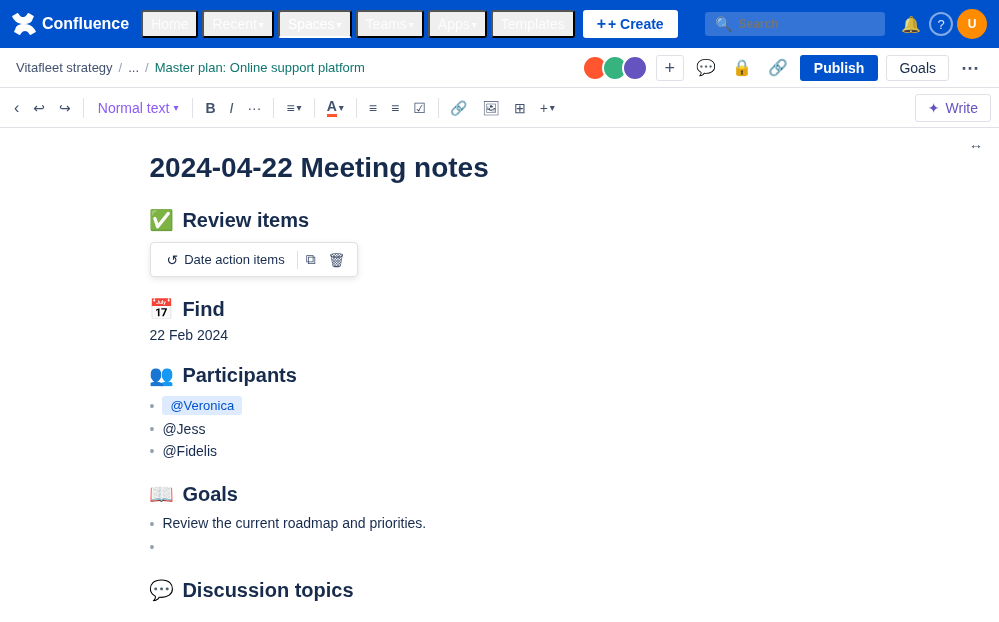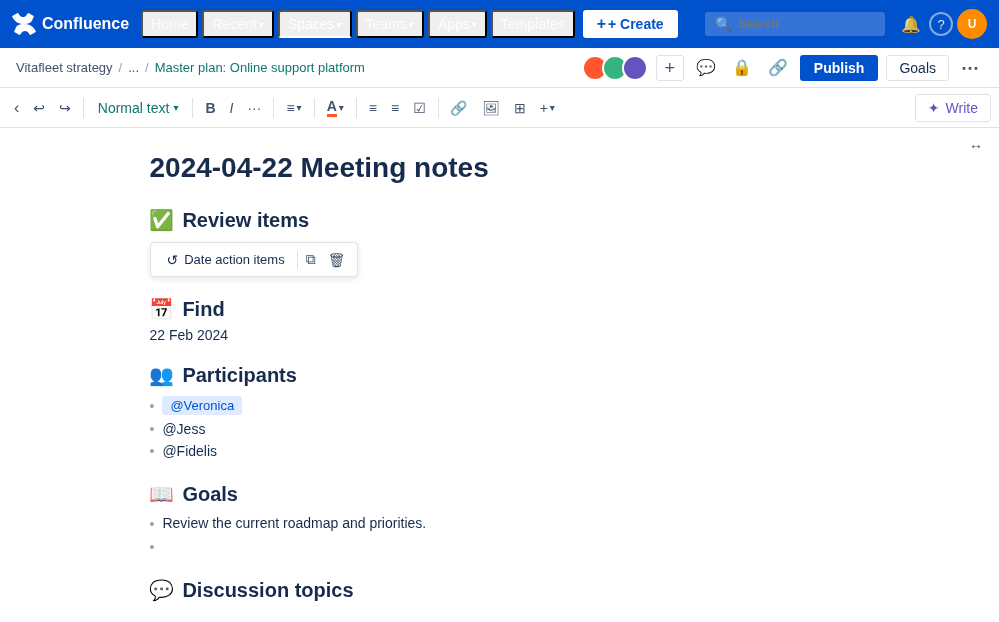--- a/index.html
+++ b/index.html
@@ -98,21 +98,21 @@
 
 <div style="display:flex;align-items:center;height:40px;padding:0 8px;border-bottom:1px solid #DFE1E6;gap:2px;background:#fff;">
   <button class="tb-btn" style="font-size:16px;">‹</button>
   <button class="tb-btn" title="Undo">
     <span>↩</span>
   </button>
   <button class="tb-btn" title="Redo">
     <span>↪</span>
   </button>
   <div style="width:1px;height:20px;background:#DFE1E6;margin:0 4px;"></div>
-  <button style="display:flex;align-items:center;gap:4px;padding:4px 8px;border-radius:3px;cursor:pointer;border:none;background:transparent;font-size:14px;color:#0f766e;">
+  <button style="display:flex;align-items:center;gap:4px;padding:4px 8px;border-radius:3px;cursor:pointer;border:none;background:transparent;font-size:14px;color:#8b5cf6;">
     <span>Normal text</span>
     <span style="font-size:10px;">▾</span>
   </button>
   <div style="width:1px;height:20px;background:#DFE1E6;margin:0 4px;"></div>
   <button class="tb-btn" style="font-weight:700;">
     <span>B</span>
   </button>
   <button class="tb-btn" style="font-style:italic;">
     <span>I</span>
   </button>

